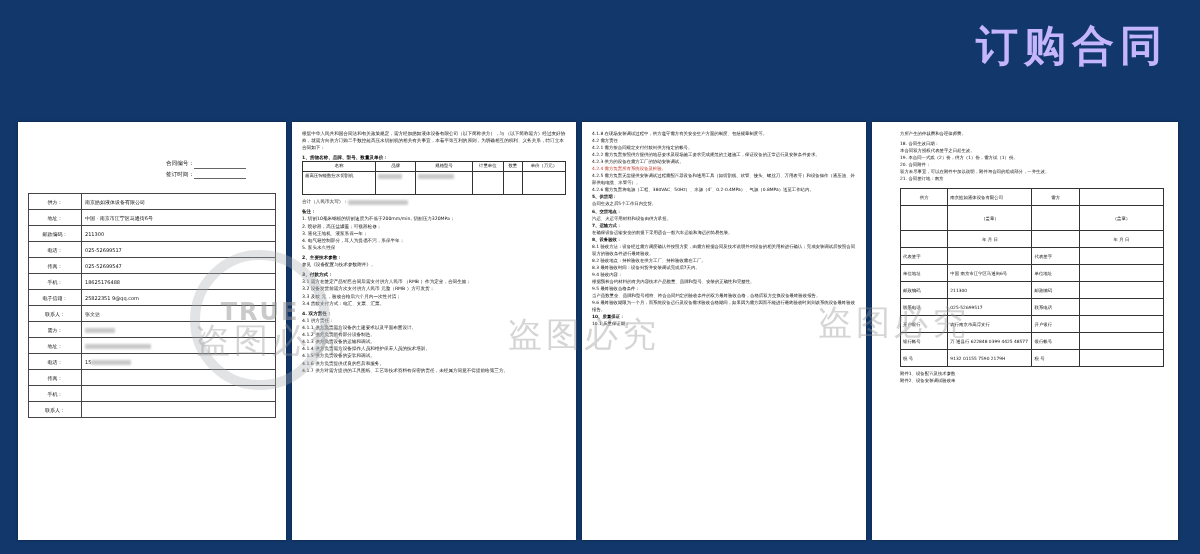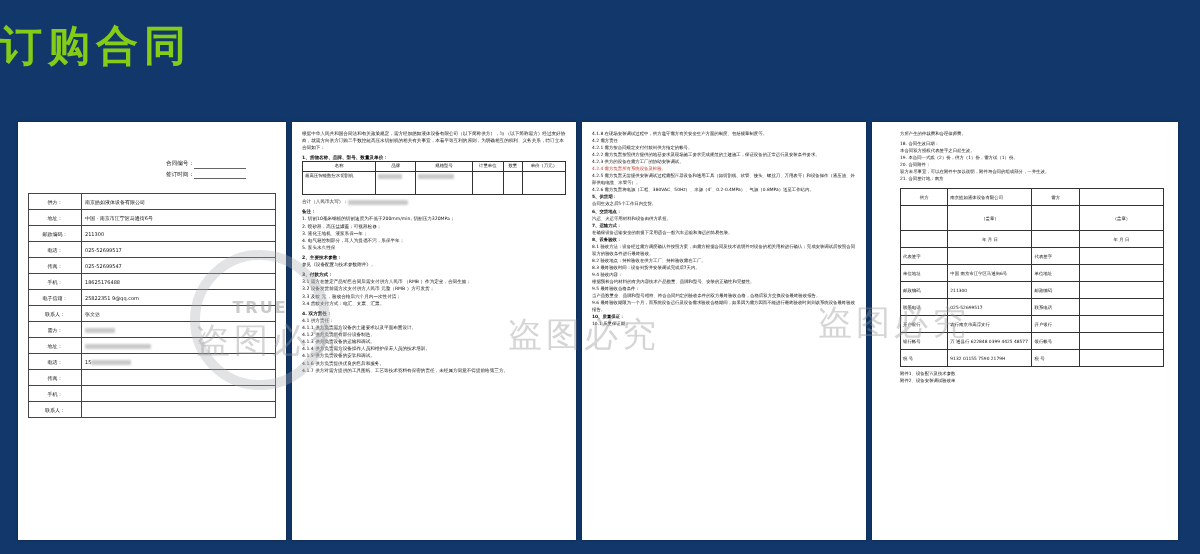--- a/index.html
+++ b/index.html
@@ -4,22 +4,22 @@
 <style>
   html,body{margin:0;padding:0;}
   body{
     width:1200px;height:554px;
     background:#12386b;
     font-family:"DejaVu Sans","Liberation Sans",sans-serif;
     overflow:hidden;
     position:relative;
   }
   .title{
-    position:absolute;top:18px;left:0;width:1168px;text-align:left;
-    color:#84cc16;font-size:42px;font-weight:bold;letter-spacing:6px;
+    position:absolute;top:18px;left:0;width:1168px;text-align:right;
+    color:#c4b5fd;font-size:42px;font-weight:bold;letter-spacing:6px;
     font-family:"DejaVu Sans","Liberation Sans",sans-serif;
   }
   .sheets{
     position:absolute;top:122px;left:18px;width:1164px;height:418px;
     display:flex;gap:6px;
   }
   .sheet{
     background:#ffffff;position:relative;overflow:hidden;
     box-shadow:0 0 3px rgba(0,0,0,.4);
   }
@@ -59,21 +59,21 @@
     position:absolute;color:rgba(150,150,150,.40);
     font-size:34px;font-weight:normal;letter-spacing:4px;white-space:nowrap;
     pointer-events:none;
   }
   .wm-ring{
     position:absolute;width:120px;height:120px;border-radius:50%;
     border:10px solid rgba(170,175,180,.35);pointer-events:none;
   }
   .wm-ring span{
     position:absolute;left:0;right:0;top:38px;text-align:center;
-    color:rgba(150,150,150,.5);font-size:16px;font-weight:bold;letter-spacing:2px;
+    color:rgba(150,150,150,.5);font-size:24px;font-weight:bold;letter-spacing:2px;
   }
 </style>
 </head>
 <body>
 
 <div class="title">订购合同</div>
 
 <div class="sheets">
 
   <div class="sheet p1">

